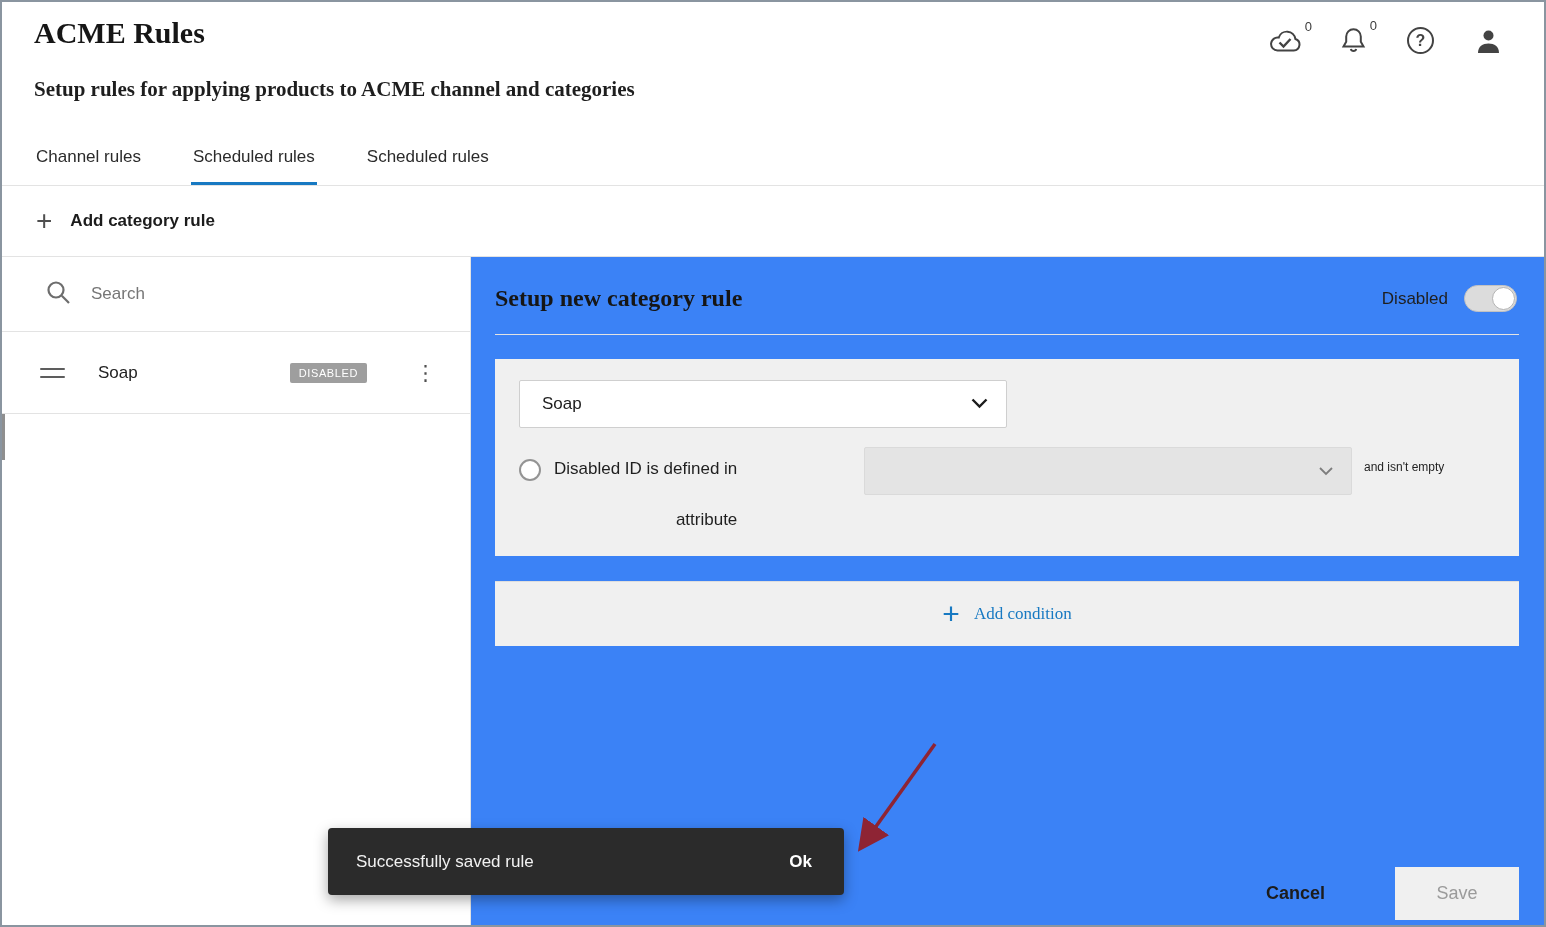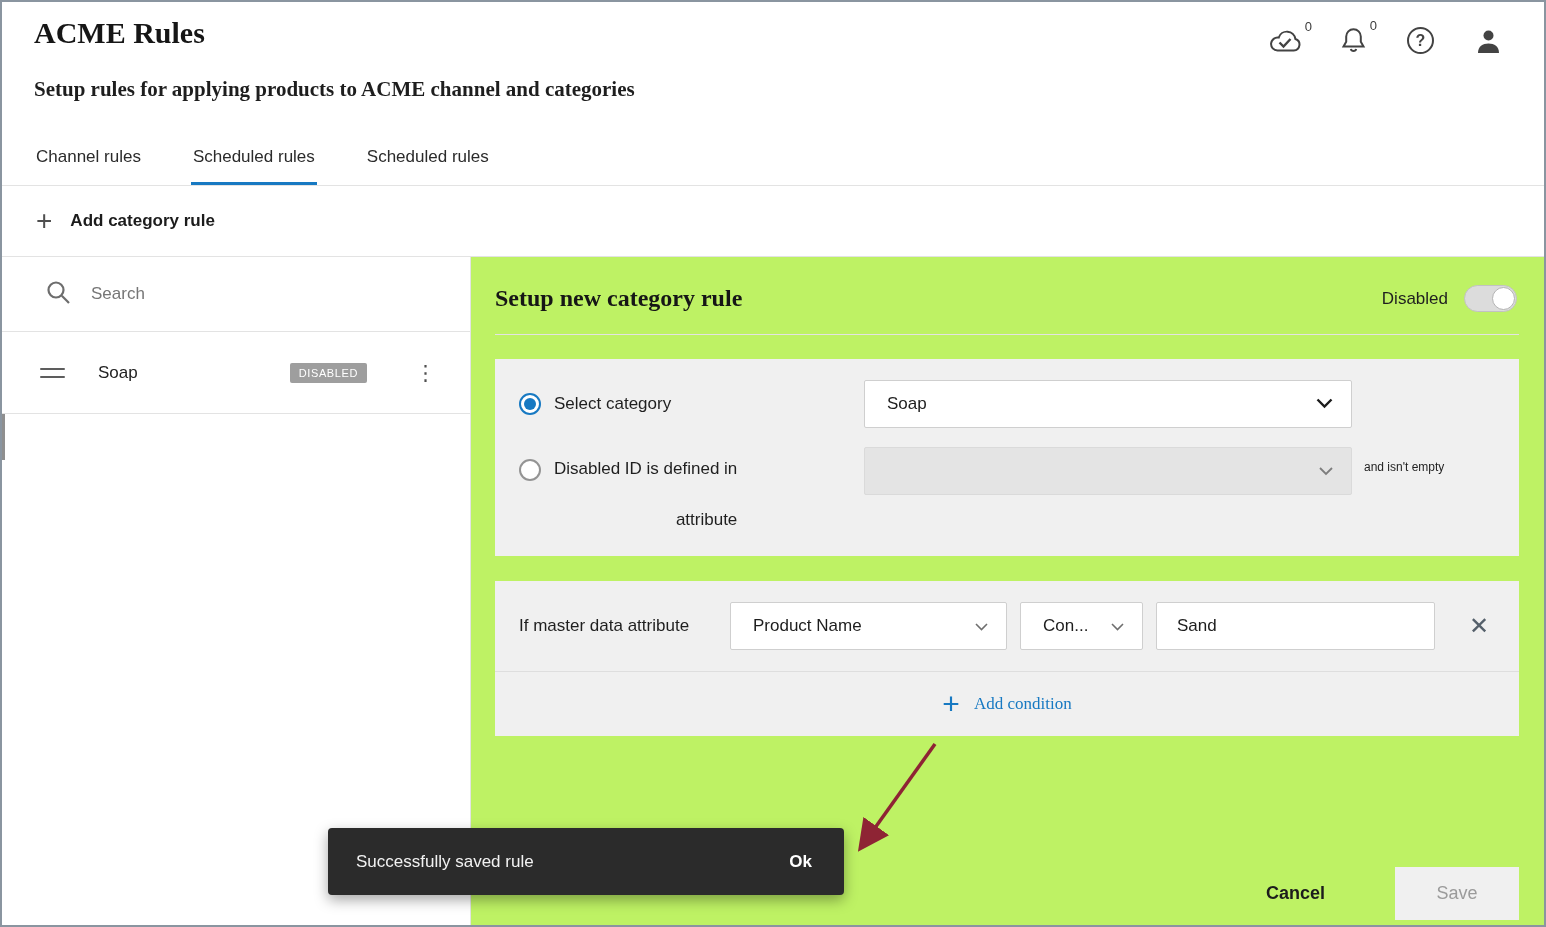--- a/index.html
+++ b/index.html
@@ -32,21 +32,21 @@
   .search-input::placeholder { color:#767676; }
   .rule-item { height:82px; display:flex; align-items:center; padding:0 28px 0 38px; border-bottom:1px solid #e3e3e3; cursor:pointer; }
   .drag-handle { width:25px; display:flex; flex-direction:column; gap:6px; cursor:grab; }
   .drag-handle i { display:block; height:2px; background:#5d5d5d; border-radius:1px; }
   .item-name { font-size:17px; color:#222; margin-left:33px; }
   .status-badge { margin-left:auto; background:#9e9e9e; color:#fff; font-size:11px; letter-spacing:.6px; padding:4px 9px; border-radius:2px; font-weight:400; }
   .kebab { margin-left:42px; color:#4f4f4f; font-size:21px; letter-spacing:0; line-height:1; cursor:pointer; padding:4px 6px; }
   .scroll-thumb { position:absolute; left:0; top:412px; width:3px; height:46px; background:#8f8f8f; }
 
   
-  .right-panel { flex:1; padding:24px 25px 0 24px; position:relative; background:#bef264; }
+  .right-panel { flex:1; padding:24px 25px 0 24px; position:relative; background:#3b82f6; }
   .panel-head { display:flex; justify-content:space-between; align-items:center; padding:4px 0 22px; border-bottom:1px solid #e3e3e3; }
   .panel-title { font-family:"Liberation Serif", serif; font-size:24px; font-weight:600; color:#161616; }
   .toggle-wrap { display:flex; align-items:center; gap:16px; margin-right:2px; }
   .toggle-label { font-size:17px; color:#1f1f1f; }
   .toggle { width:53px; height:27px; border-radius:14px; background:#dcdcdc; border:1px solid #c2c2c2; position:relative; cursor:pointer; }
   .toggle .knob { position:absolute; top:1px; right:1px; width:23px; height:23px; border-radius:50%; background:#fff; border:1px solid #b3b3b3; }
   .description { font-size:17px; color:#2a2a2a; margin-top:28px; }
 
   .gray-box { background:#f0f0f0; margin-top:24px; padding:21px 24px 26px; }
   .cat-row1 { display:flex; align-items:center; }
@@ -167,24 +167,20 @@
           <span class="toggle-label">Disabled</span>
           <span class="toggle">
               <span class="knob"></span>
             </span>
         </div>
       </div>
 
 
       <div class="gray-box">
         <div class="cat-row1">
-          <div class="label-zone">
-            <span class="radio selected"></span>
-            <span class="radio-label">Select category</span>
-          </div>
           <div class="select w-lg">
             <span>Soap</span>
             <span>
               <svg width="17" height="11" viewBox="0 0 17 11">
                   <path d="M1.5 1.5l7 7 7-7" fill="none" stroke="#1c1c1c" stroke-width="2.4"></path>
                 </svg>
             </span>
           </div>
         </div>
         <div class="cat-row2">
@@ -201,41 +197,20 @@
               <svg width="14" height="9" viewBox="0 0 14 9">
                   <path d="M1 1l6 6 6-6" fill="none" stroke="#7d7d7d" stroke-width="1.8"></path>
                 </svg>
             </span>
           </div>
           <span class="suffix">and isn't empty</span>
         </div>
       </div>
 
       <div class="cond-box gray-box" style="margin-top:25px; padding:0;">
-        <div class="cond-row">
-          <span class="cond-prefix">If master data attribute</span>
-          <div class="select w-attr">
-            <span>Product Name</span>
-            <span>
-              <svg width="13" height="8" viewBox="0 0 13 8">
-                  <path d="M1 1l5.5 5.5L12 1" fill="none" stroke="#6f6f6f" stroke-width="1.6"></path>
-                </svg>
-            </span>
-          </div>
-          <div class="select w-op">
-            <span>Con...</span>
-            <span>
-              <svg width="13" height="8" viewBox="0 0 13 8">
-                  <path d="M1 1l5.5 5.5L12 1" fill="none" stroke="#6f6f6f" stroke-width="1.6"></path>
-                </svg>
-            </span>
-          </div>
-          <input class="cond-input" type="text" value="Sand" style="">
-          <span class="cond-close">✕</span>
-        </div>
         <div class="cond-divider"></div>
         <div class="add-cond-row">
           <span class="add-cond-plus">+</span>
           <span class="add-cond-label">Add condition</span>
         </div>
       </div>
 
       <div class="footer-actions">
         <button class="cancel-btn">Cancel</button>
         <button class="save-btn">Save</button>

